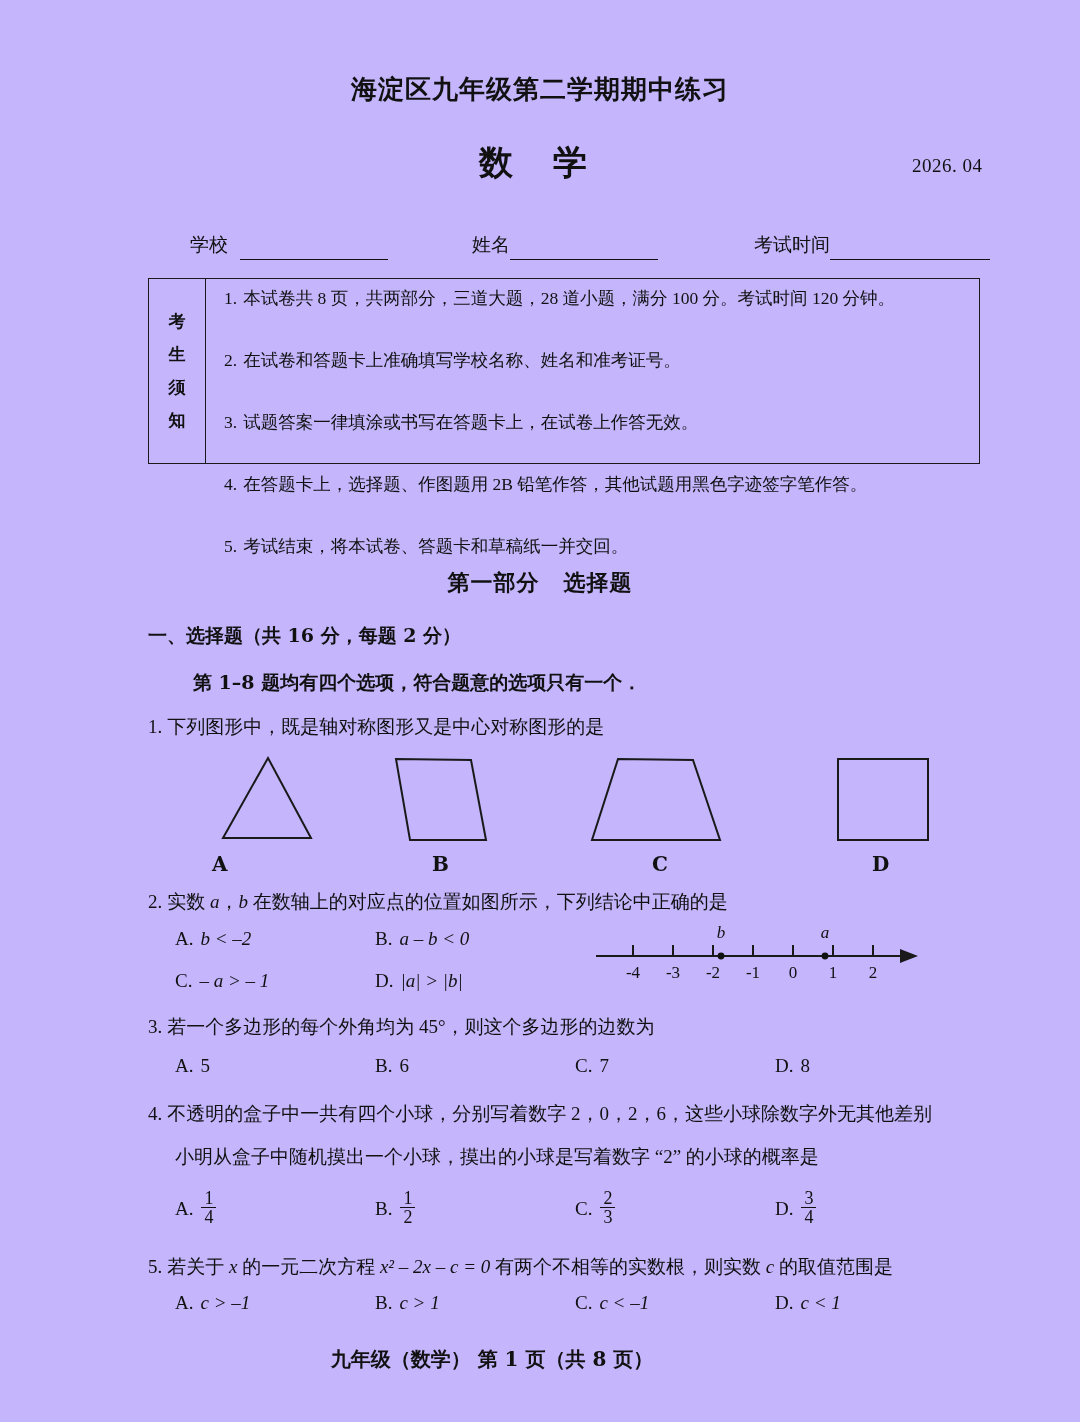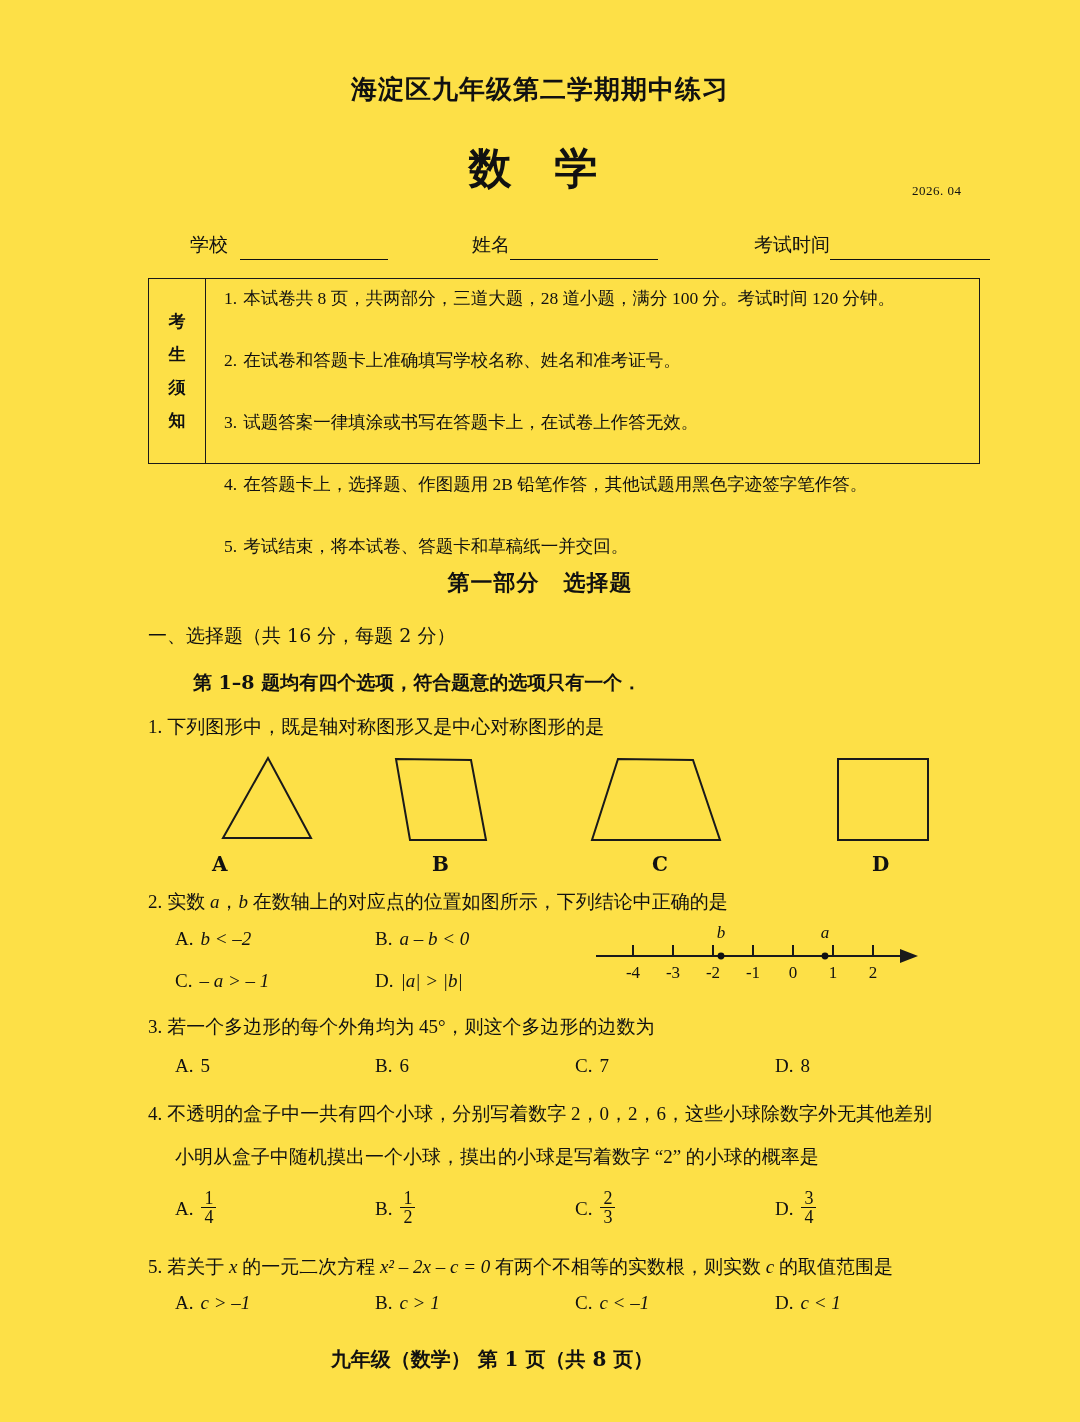--- a/index.html
+++ b/index.html
@@ -9,21 +9,21 @@
     background: #ffffff;
   }
   body {
     font-family: "Liberation Serif", "DejaVu Serif", serif;
     color: #111111;
   }
   #page {
     position: relative;
     width: 1080px;
     height: 1422px;
-    background: #fde047;
+    background: #c4b5fd;
     overflow: hidden;
   }
 
   
   .doc-title {
     position: absolute;
     top: 72px;
     left: 0;
     width: 1080px;
     text-align: center;
@@ -31,32 +31,31 @@
     font-weight: bold;
     letter-spacing: 1px;
     font-family: "DejaVu Serif", "Liberation Serif", serif;
   }
   .subject-title {
     position: absolute;
     top: 140px;
     left: 0;
     width: 1080px;
     text-align: center;
-    font-size: 43px;
+    font-size: 34px;
     font-weight: bold;
     letter-spacing: 14px;
     font-family: "DejaVu Serif", "Liberation Serif", serif;
   }
   .exam-date {
     position: absolute;
     top: 155px;
     left: 912px;
-    font-size: 13px;
+    font-size: 19px;
     letter-spacing: 0.5px;
-    margin-top: 28px;
   }
 
   
   .ident-row {
     position: absolute;
     top: 232px;
     left: 190px;
     width: 760px;
     display: flex;
     font-size: 19px;
@@ -130,21 +129,21 @@
     letter-spacing: 1px;
     font-family: Liberation Serif, serif;
   }
   .part-heading .gap { display: inline-block; width: 24px; }
 
   .section-heading {
     position: absolute;
     top: 623px;
     left: 148px;
     font-size: 19px;
-    font-weight: normal;
+    font-weight: bold;
     font-family: "DejaVu Serif", "Liberation Serif", serif;
   }
   .section-note {
     position: absolute;
     top: 670px;
     left: 193px;
     font-size: 19px;
     font-weight: bold;
     font-family: "DejaVu Serif", "Liberation Serif", serif;
     text-align: center;

